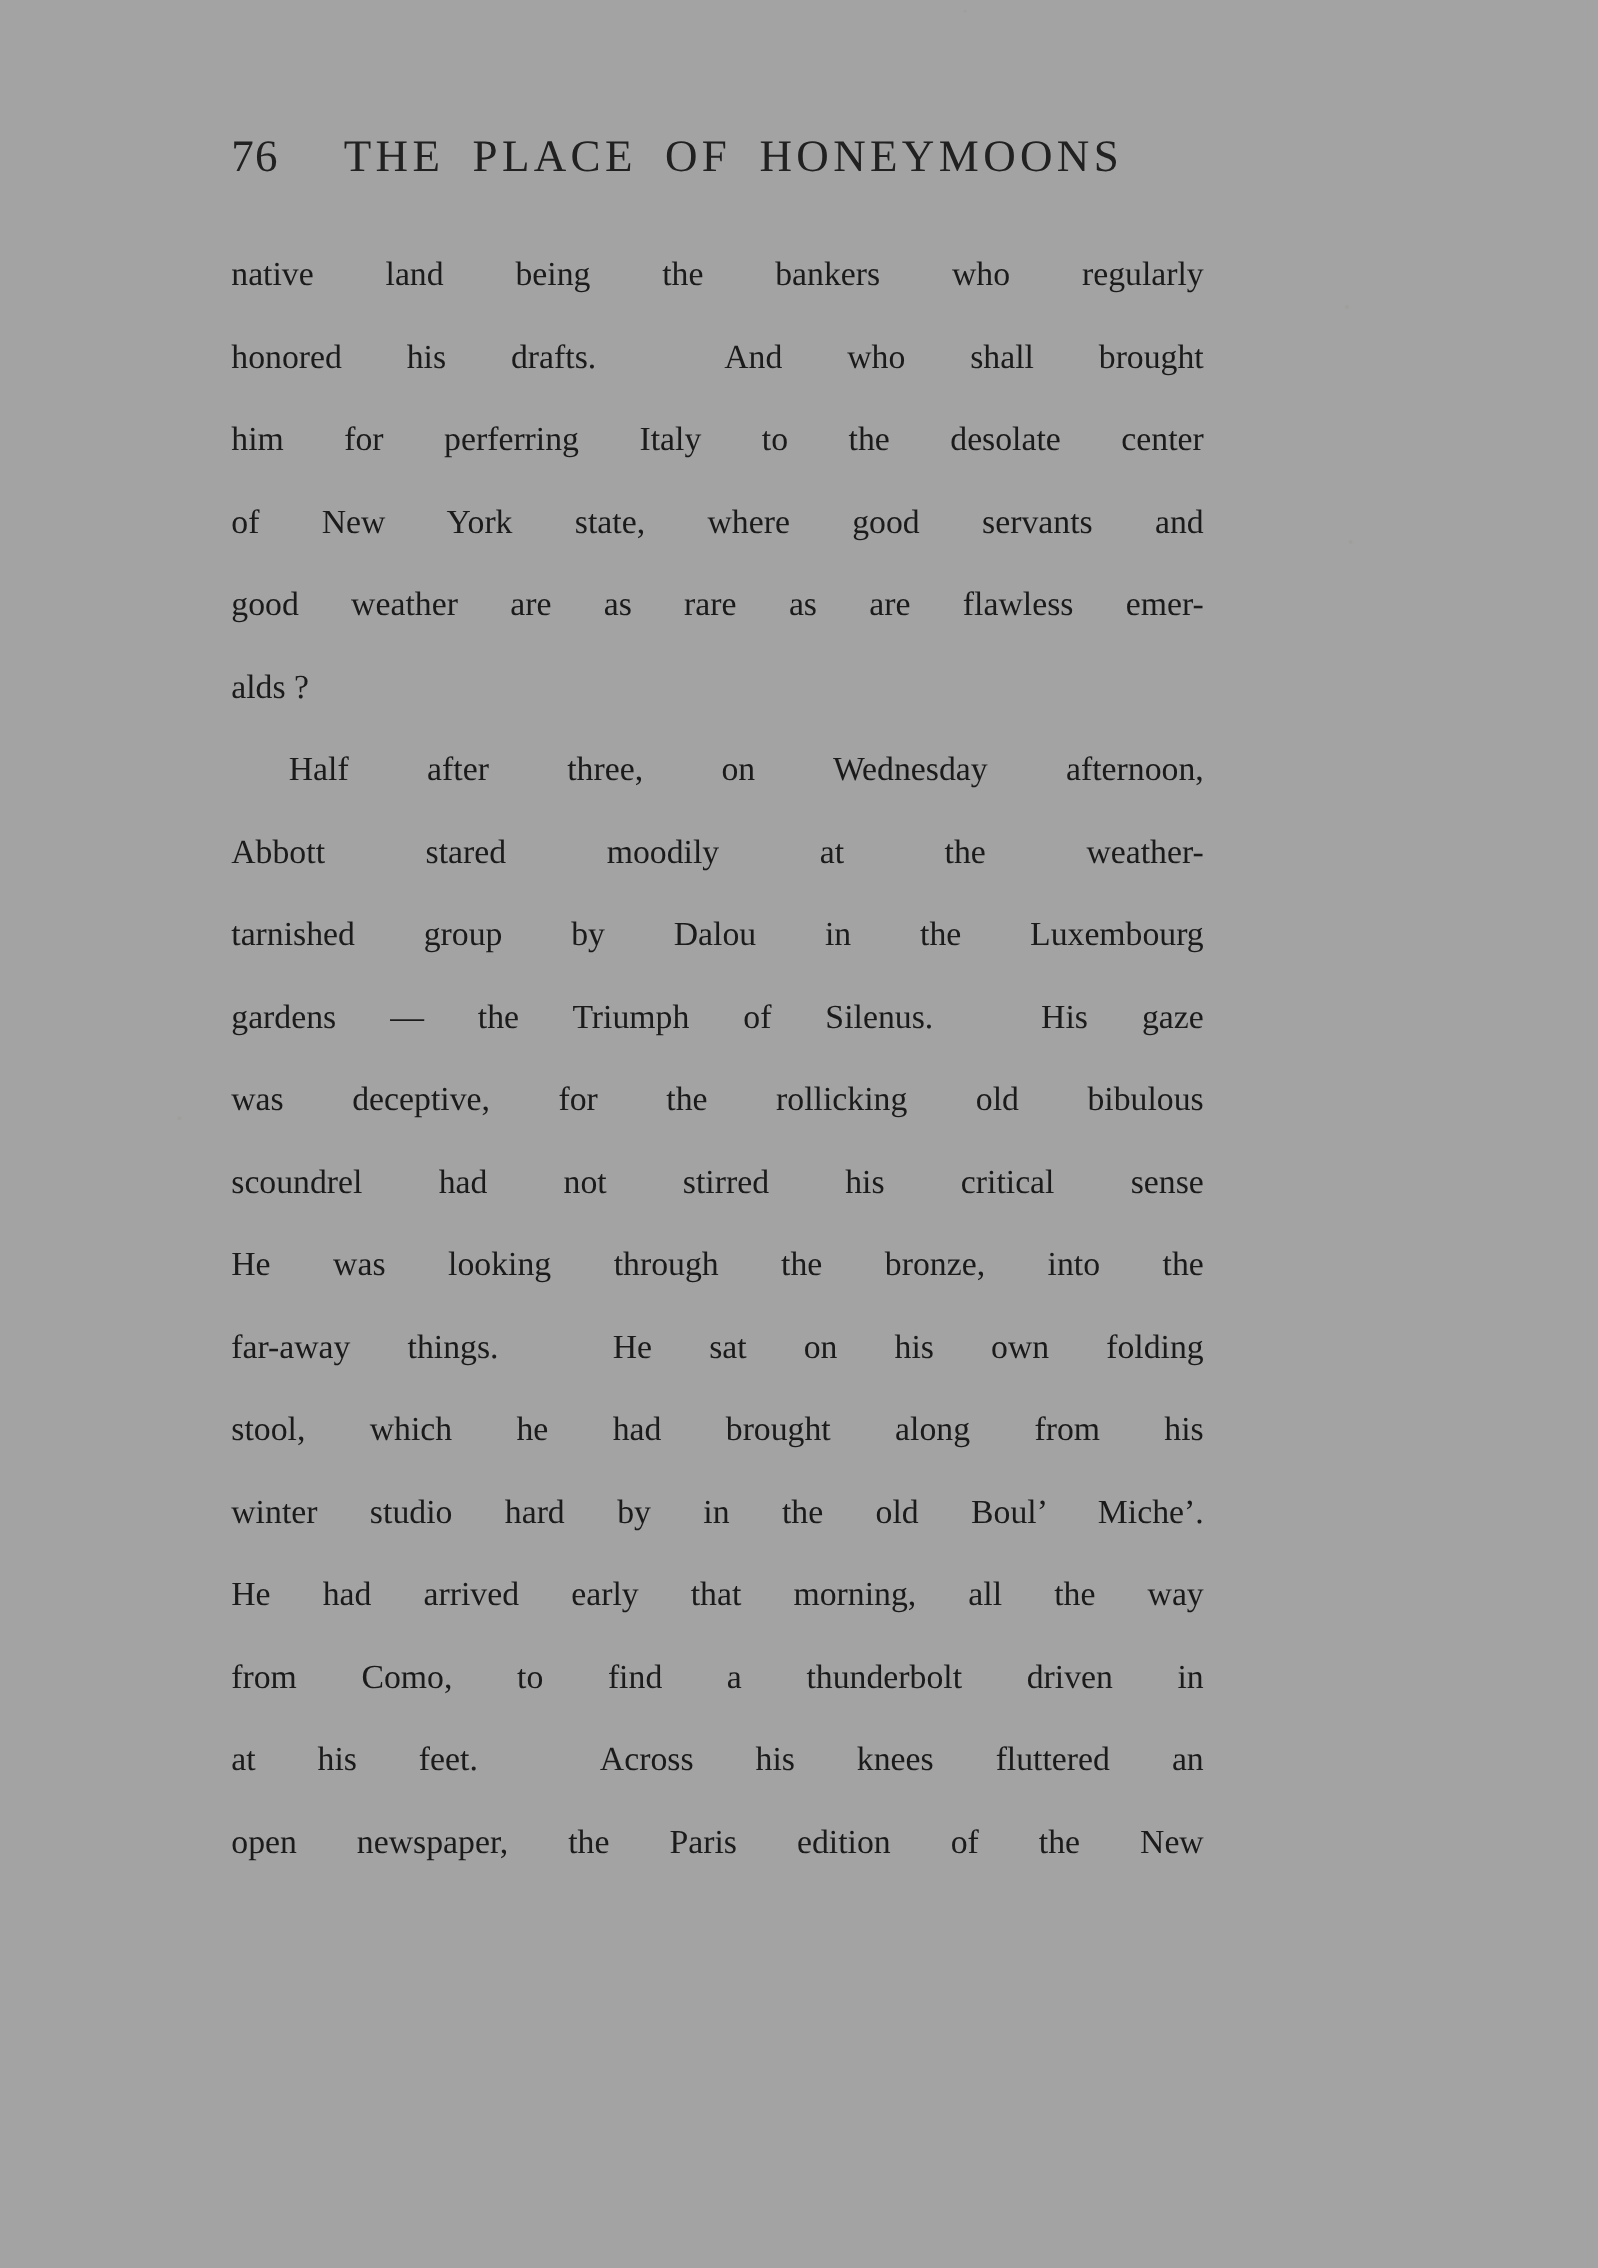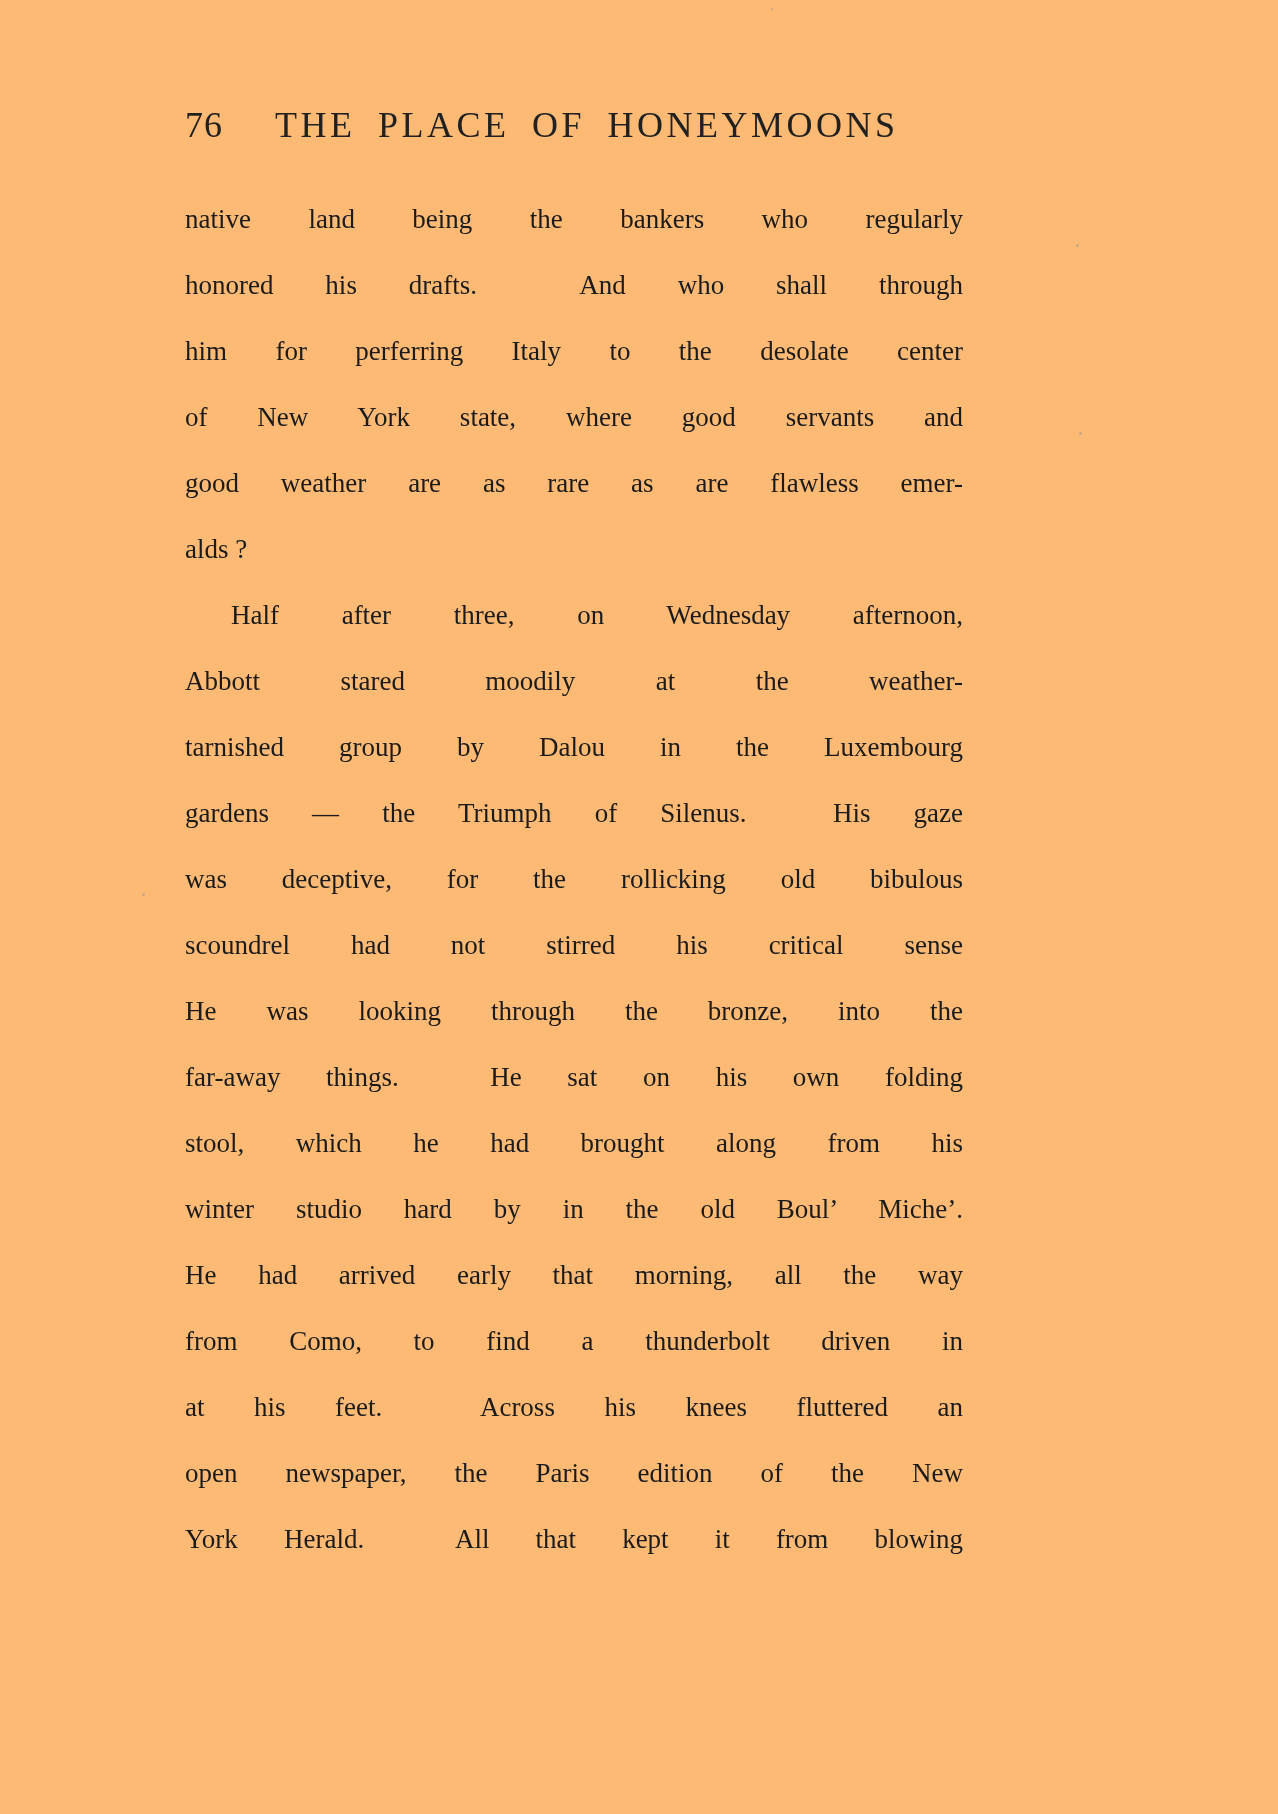--- a/index.html
+++ b/index.html
@@ -4,21 +4,21 @@
 <style>
   html, body {
     margin: 0;
     padding: 0;
     background: #ffffff;
   }
   .page {
     position: relative;
     width: 1278px;
     height: 1814px;
-    background: #fdba74;
+    background: #a3a3a3;
     overflow: hidden;
     font-family: "Liberation Serif", "DejaVu Serif", serif;
     color: #1c1c1c;
   }
   .header {
     position: absolute;
     top: 104px;
     left: 185px;
     width: 778px;
     display: flex;
@@ -65,40 +65,39 @@
 
 <div class="page">
 
   <div class="header">
     <span class="page-number">76</span>
     <span class="page-title">THE PLACE OF HONEYMOONS</span>
   </div>
 
   <div class="text-block">
       <div class="line justify"><span>native land being the bankers who regularly</span></div>
-      <div class="line justify"><span>honored his drafts.  And who shall through</span></div>
+      <div class="line justify"><span>honored his drafts.  And who shall brought</span></div>
       <div class="line justify"><span>him for perferring Italy to the desolate center</span></div>
       <div class="line justify"><span>of New York state, where good servants and</span></div>
       <div class="line justify"><span>good weather are as rare as are flawless emer-</span></div>
       <div class="line"><span>alds ?</span></div>
       <div class="line justify indent"><span>Half after three, on Wednesday afternoon,</span></div>
       <div class="line justify"><span>Abbott stared moodily at the weather-</span></div>
       <div class="line justify"><span>tarnished group by Dalou in the Luxembourg</span></div>
       <div class="line justify"><span>gardens — the </span><span class="italic">Triumph of Silenus.</span><span>  His gaze</span></div>
       <div class="line justify"><span>was deceptive, for the rollicking old bibulous</span></div>
       <div class="line justify"><span>scoundrel had not stirred his critical sense</span></div>
       <div class="line justify"><span>He was looking through the bronze, into the</span></div>
       <div class="line justify"><span>far-away things.  He sat on his own folding</span></div>
       <div class="line justify"><span>stool, which he had brought along from his</span></div>
       <div class="line justify"><span>winter studio hard by in the old Boul’ Miche’.</span></div>
       <div class="line justify"><span>He had arrived early that morning, all the way</span></div>
       <div class="line justify"><span>from Como, to find a thunderbolt driven in</span></div>
       <div class="line justify"><span>at his feet.  Across his knees fluttered an</span></div>
       <div class="line justify"><span>open newspaper, the Paris edition of the New</span></div>
-      <div class="line justify"><span>York </span><span class="italic">Herald</span><span>.  All that kept it from blowing</span></div>
     </div>
 
   <div class="speck" style="left:1076px; top:244px; width:3px; height:3px;"></div>
   <div class="speck" style="left:1079px; top:432px; width:3px; height:3px;"></div>
   <div class="speck" style="left:142px; top:893px; width:3px; height:3px;"></div>
   <div class="speck" style="left:771px; top:8px; width:2px; height:2px;"></div>
 
 </div>
 
 </body></html>

